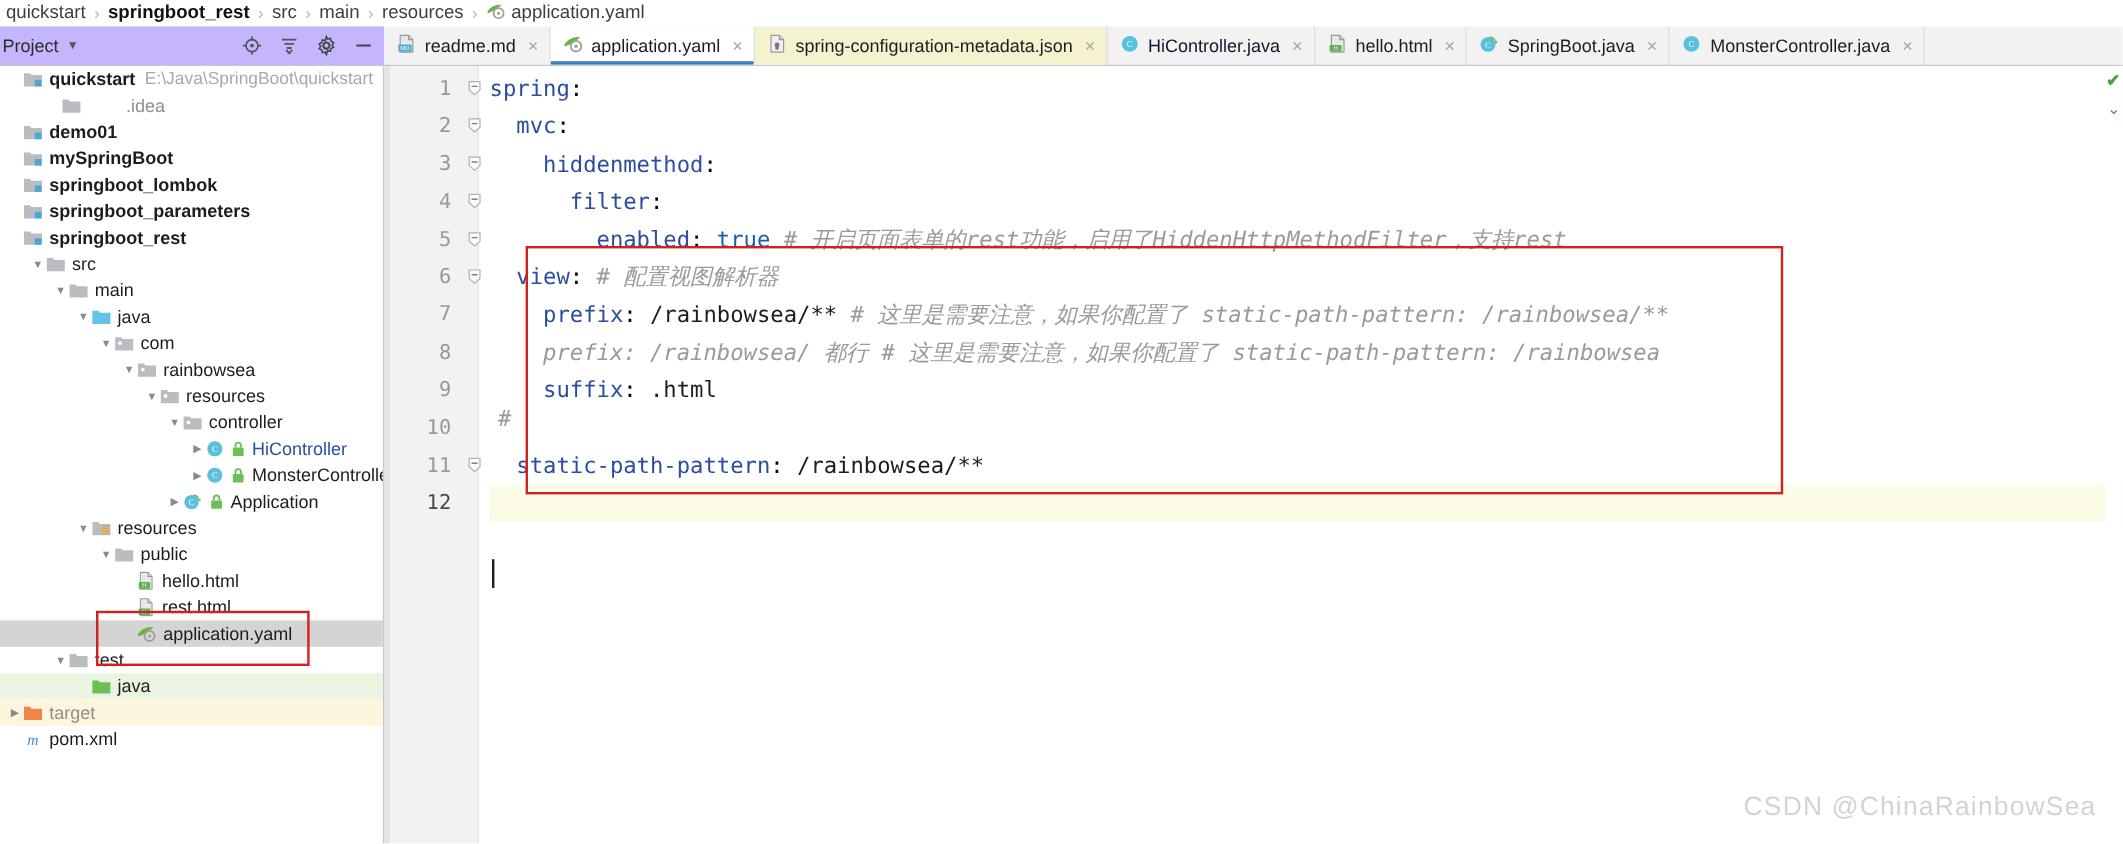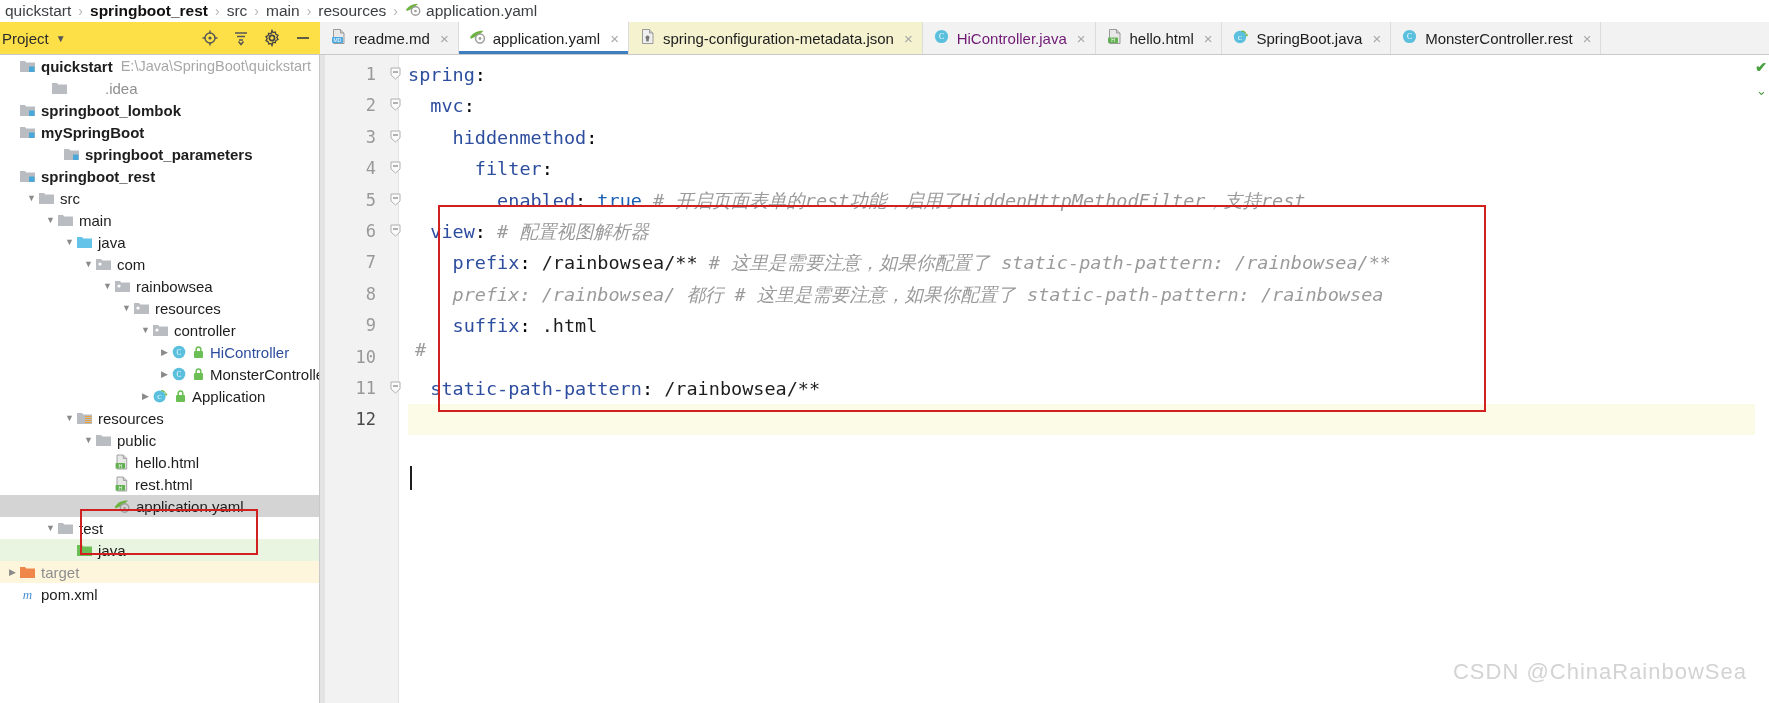--- a/index.html
+++ b/index.html
@@ -47,21 +47,21 @@
     display: flex;
     align-items: center;
     gap: 5px;
   }
 
   
   .panel-header {
     position: absolute;
     left: 0; top: 22px;
     width: 320px; height: 33px;
-    background: #fde047;
+    background: #c4b5fd;
     border-bottom: 1px solid #c9c9c9;
     display: flex;
     align-items: center;
     box-sizing: border-box;
   }
   .panel-title {
     font-size: 15px;
     color: #2b2b2b;
     margin-left: 2px;
   }
@@ -108,21 +108,21 @@
     height: 3px;
     background: #3d7ec0;
   }
   .tab.highlight { background: #f5f2d0; }
   .tab-close {
     color: #a6a6a6;
     font-size: 15px;
     margin-left: 3px;
     line-height: 1;
   }
-  .tab-label.blue { color: #701a75; }
+  .tab-label.blue { color: #0f172a; }
 
   
   .tree {
     position: absolute;
     left: 0; top: 55px;
     width: 320px; height: 648px;
     background: #ffffff;
     overflow: hidden;
     box-sizing: border-box;
     border-right: 1px solid #c9c9c9;
@@ -425,21 +425,21 @@
       <span class="tab-close">×</span>
     </div>
 
     <div class="tab">
       <span>
         <svg width="17" height="17" viewBox="0 0 17 17">
           <circle cx="8.5" cy="8.5" r="6.6" fill="#5bc0de"></circle>
           <text x="8.5" y="11.3" font-size="7.5" fill="#fff" text-anchor="middle" font-family="Liberation Serif">C</text>
         </svg>
       </span>
-      <span class="tab-label">MonsterController.rest</span>
+      <span class="tab-label">MonsterController.java</span>
       <span class="tab-close">×</span>
     </div>
   </div>
 
   <div class="tree" id="tree-root">
       <div class="row" style="padding-left: 6px;">
         <span class="arrow"></span>
         <span class="ic">
           <svg width="17" height="16" viewBox="0 0 17 16">
             <path d="M1 3h5l1.3 1.6H16V14H1z" fill="#b9bdc1"></path>
@@ -459,33 +459,43 @@
         <span class="lbl grey">.idea</span>
       </div>
       <div class="row" style="padding-left: 6px;">
         <span class="arrow"></span>
         <span class="ic">
           <svg width="17" height="16" viewBox="0 0 17 16">
             <path d="M1 3h5l1.3 1.6H16V14H1z" fill="#b9bdc1"></path>
             <rect x="10" y="8.5" width="5.5" height="5.5" fill="#4aa8d8"></rect>
           </svg>
         </span>
+        <span class="lbl bold">demo01</span>
+      </div>
+      <div class="row" style="padding-left: 6px;">
+        <span class="arrow"></span>
+        <span class="ic">
+          <svg width="17" height="16" viewBox="0 0 17 16">
+            <path d="M1 3h5l1.3 1.6H16V14H1z" fill="#b9bdc1"></path>
+            <rect x="10" y="8.5" width="5.5" height="5.5" fill="#4aa8d8"></rect>
+          </svg>
+        </span>
+        <span class="lbl bold">mySpringBoot</span>
+      </div>
+      <div class="row" style="padding-left: 6px;">
+        <span class="arrow"></span>
+        <span class="ic">
+          <svg width="17" height="16" viewBox="0 0 17 16">
+            <path d="M1 3h5l1.3 1.6H16V14H1z" fill="#b9bdc1"></path>
+            <rect x="10" y="8.5" width="5.5" height="5.5" fill="#4aa8d8"></rect>
+          </svg>
+        </span>
         <span class="lbl bold">springboot_lombok</span>
       </div>
       <div class="row" style="padding-left: 6px;">
-        <span class="arrow"></span>
-        <span class="ic">
-          <svg width="17" height="16" viewBox="0 0 17 16">
-            <path d="M1 3h5l1.3 1.6H16V14H1z" fill="#b9bdc1"></path>
-            <rect x="10" y="8.5" width="5.5" height="5.5" fill="#4aa8d8"></rect>
-          </svg>
-        </span>
-        <span class="lbl bold">mySpringBoot</span>
-      </div>
-      <div class="row" style="padding-left: 6px; margin-left: 44px;">
         <span class="arrow"></span>
         <span class="ic">
           <svg width="17" height="16" viewBox="0 0 17 16">
             <path d="M1 3h5l1.3 1.6H16V14H1z" fill="#b9bdc1"></path>
             <rect x="10" y="8.5" width="5.5" height="5.5" fill="#4aa8d8"></rect>
           </svg>
         </span>
         <span class="lbl bold">springboot_parameters</span>
       </div>
       <div class="row" style="padding-left: 6px;">

